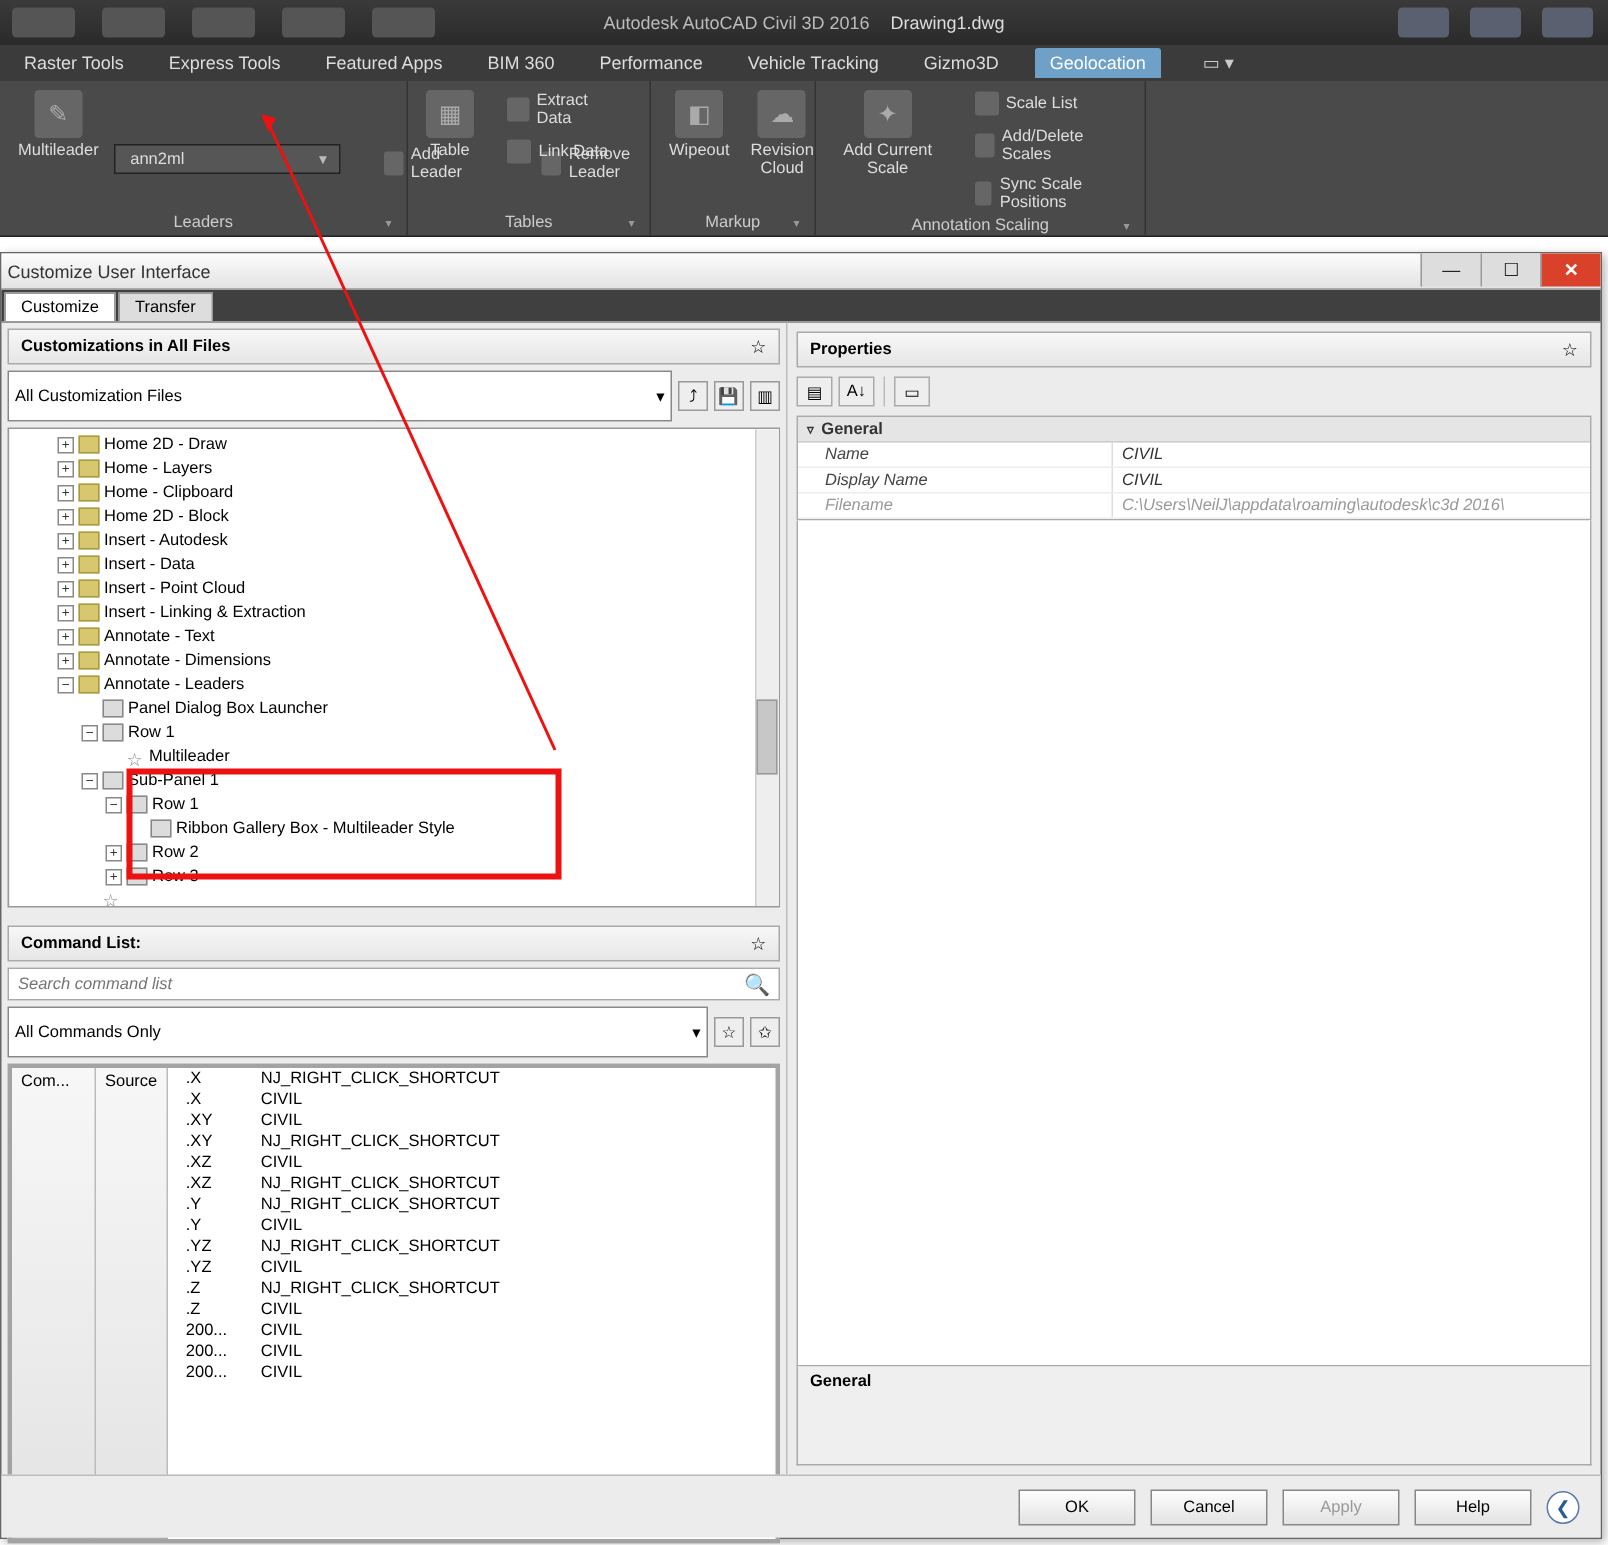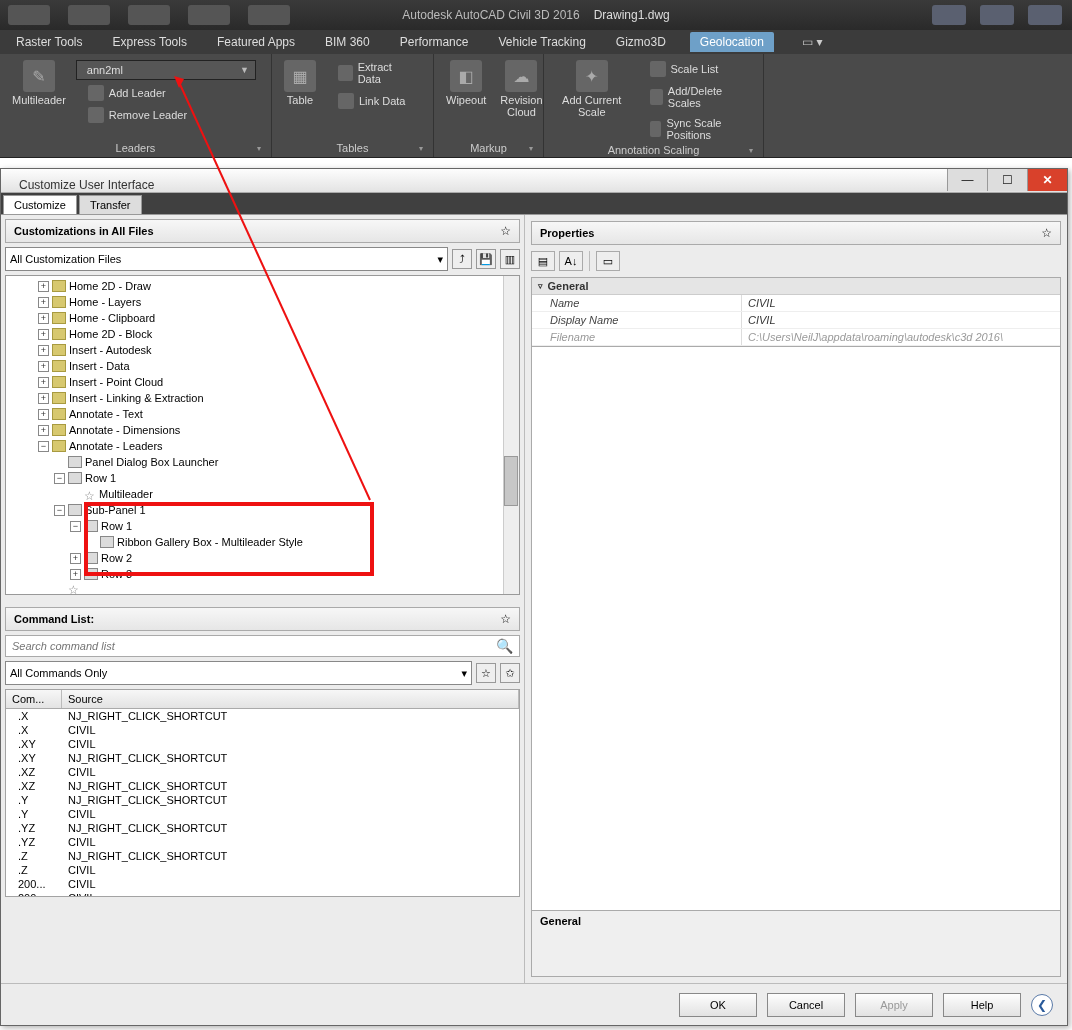--- a/index.html
+++ b/index.html
@@ -28,41 +28,41 @@
   .panel-body { flex:1; display:flex; align-items:flex-start; gap:6px;}
   .big-btn { display:flex; flex-direction:column; align-items:center; gap:2px; padding:2px 4px; cursor:default;}
   .big-btn .ico { width:32px;height:32px;background:#666;border-radius:3px; display:flex;align-items:center;justify-content:center;color:#aaa;font-size:16px;}
   .small-row { display:flex; align-items:center; gap:5px; padding:1px 12px; cursor:default;}
   .small-row .mini { width:16px;height:16px;background:#666;border-radius:2px;display:inline-block;}
   .dropdown { background:#565656; border:1px solid #222; height:20px; width:180px; display:flex;align-items:center;justify-content:space-between;padding:0 6px;color:#ddd;}
   .dropdown .chev { font-size:9px;color:#bbb;}
 
   
   .dialog { position:absolute; left:0; top:168px; width:1068px; height:858px; border:1px solid #666; background:#ececec; box-shadow:2px 2px 6px rgba(0,0,0,0.3);}
-  .dlg-title { height:24px; background:linear-gradient(#fdfdfd,#e3e3e3); border-bottom:1px solid #aaa; display:flex; align-items:flex-end; padding-left:18px; font-size:12px; color:#333; position:relative;}
+  .dlg-title { height:24px; background:linear-gradient(#fdfdfd,#e3e3e3); border-bottom:1px solid #aaa; display:flex; align-items:center; padding-left:4px; font-size:12px; color:#333; position:relative;}
   .dlg-ctrl { position:absolute; right:0; top:0; display:flex; height:24px;}
   .dlg-ctrl div { width:40px;height:22px;display:flex;align-items:center;justify-content:center;font-size:12px; border-left:1px solid #999;}
   .dlg-ctrl .min{background:#ddd;color:#222;}
   .dlg-ctrl .max{background:#ddd;color:#222;}
   .dlg-ctrl .close{background:#d9412b;color:#fff;font-weight:bold;}
 
   .dlg-tabs { height:22px; background:#404040; display:flex; align-items:center; padding-left:2px; border-bottom:1px solid #999;}
   .dlg-tabs .dtab { padding:3px 10px; font-size:11px; border:1px solid #999; border-bottom:none; margin-right:2px; background:#ddd; position:relative; top:1px;}
   .dlg-tabs .dtab.active{ background:#fff; }
 
   .dlg-body { display:flex; height:calc(100% - 24px - 22px - 42px); }
 
   .left-col { width:524px; display:flex; flex-direction:column; border-right:1px solid #bbb;}
   .right-col { flex:1; display:flex; flex-direction:column; padding:6px;}
 
   .section-head { background:linear-gradient(#f7f7f7,#e6e6e6); border:1px solid #aaa; padding:4px 8px; font-weight:bold; font-size:11px; display:flex; justify-content:space-between; align-items:center; margin:4px;}
   .section-head .chev2{ font-size:12px; font-weight:normal;}
 
   .combo-row { display:flex; align-items:center; gap:4px; margin:0 4px 4px 4px;}
-  .combo { flex:1; background:#fff; border:1px solid #888; height:24px; display:flex;align-items:center;justify-content:space-between;padding:0 4px;}
+  .combo { flex:1; background:#fff; border:1px solid #888; height:34px; display:flex;align-items:center;justify-content:space-between;padding:0 4px;}
   .tb-btn{width:20px;height:20px;border:1px solid #999;background:#eee;display:flex;align-items:center;justify-content:center;font-size:11px;}
 
   .tree-wrap { flex:0 0 320px; border:1px solid #999; margin:0 4px; background:#fff; overflow:auto; position:relative;}
   ul.tree{ list-style:none; padding-left:0; }
   ul.tree ul{ list-style:none; padding-left:16px;}
   .tree li { white-space:nowrap; padding:0; line-height:16px;}
   .tree .node { display:flex; align-items:center; gap:3px; padding:0 2px;}
   .tree .tw { width:11px;height:11px;border:1px solid #888;display:inline-flex;align-items:center;justify-content:center;font-size:9px;line-height:1;background:#fff;color:#333;cursor:default;}
   .tree .sp { width:11px;display:inline-block;}
   .tree .ficon{ width:14px;height:12px;display:inline-block;background:#d7c86f;border:1px solid #a89a40;}
@@ -72,21 +72,21 @@
   .tree-scroll { position:absolute; right:0; top:0; width:16px; height:100%; background:#eee; border-left:1px solid #ccc;}
   .tree-scroll .thumb{ background:#c7c7c7;border:1px solid #999;width:14px;height:50px;margin:180px 0 0 0;}
 
   .redbox { position:absolute; border:4px solid #e11; pointer-events:none;}
 
   .cmd-section { margin-top:8px;}
   .search-row{ margin:2px 4px; position:relative;}
   .search-row input{ width:100%; height:22px; border:1px solid #aaa; padding:2px 24px 2px 6px; font-style:italic; color:#999; font-size:11px;}
   .search-row .mag{position:absolute;right:6px;top:3px;font-size:14px;color:#888;}
   .filter-row{ margin:4px; display:flex;align-items:center;gap:4px;}
-  .cmd-table{ border:1px solid #a3a3a3; margin:0 4px; background:#fff; height:208px; overflow:hidden; position:relative; display:flex;flex-direction:column;}
+  .cmd-table{ border:3px solid #a3a3a3; margin:0 4px; background:#fff; height:320px; overflow:hidden; position:relative; display:flex;}
   .cmd-head{ display:flex; background:linear-gradient(#f7f7f7,#e3e3e3); border-bottom:1px solid #aaa; font-size:11px;}
   .cmd-head div{ padding:3px 6px; border-right:1px solid #bbb;}
   .cmd-rows{ flex:1; overflow:auto;}
   .cmd-row{ display:flex; padding:1px 0;}
   .cmd-row div:first-child{width:56px;padding-left:12px;}
   .cmd-row div:last-child{flex:1;padding-left:6px;}
 
   
   .prop-tools { display:flex; gap:4px; margin:2px 0 6px 0;}
   .prop-tools .pt{width:24px;height:20px;border:1px solid #aaa;background:#eee;display:flex;align-items:center;justify-content:center;font-size:11px;}
@@ -141,21 +141,21 @@
 </div>
 
 <div class="ribbon">
 
   <div class="panel" style="width:272px">
     <div class="panel-body">
       <div class="big-btn">
         <div class="ico">✎</div>
         <span>Multileader</span>
       </div>
-      <div style="flex:1;display:flex;flex-direction:column;gap:4px;padding-top:2px;">
+      <div style="flex:1;display:flex;flex-direction:row;gap:17px;padding-top:2px;margin-top:36px;">
         <div class="dropdown">
           <span style="display:flex;align-items:center;gap:4px;">
               <span class="mini"></span>
               <span>ann2ml</span>
             </span>
           <span class="chev">▼</span>
         </div>
         <div class="small-row">
             <span class="mini"></span>
             <span>Add Leader</span>

